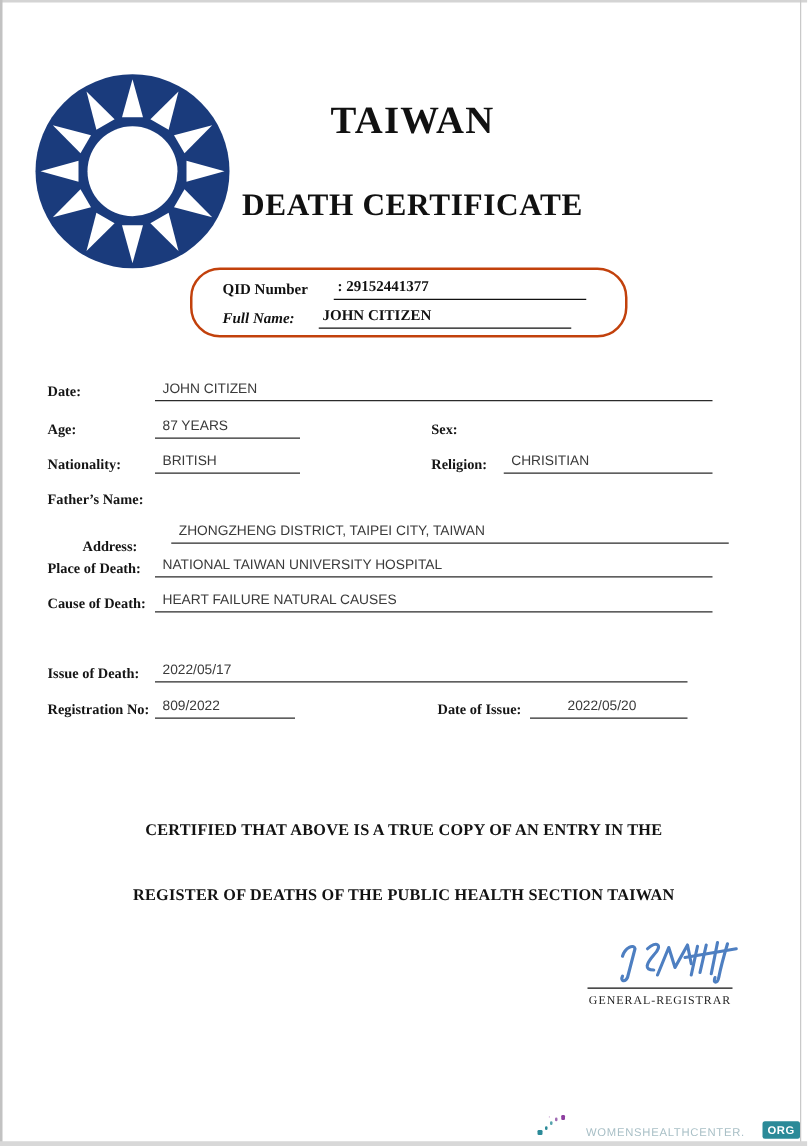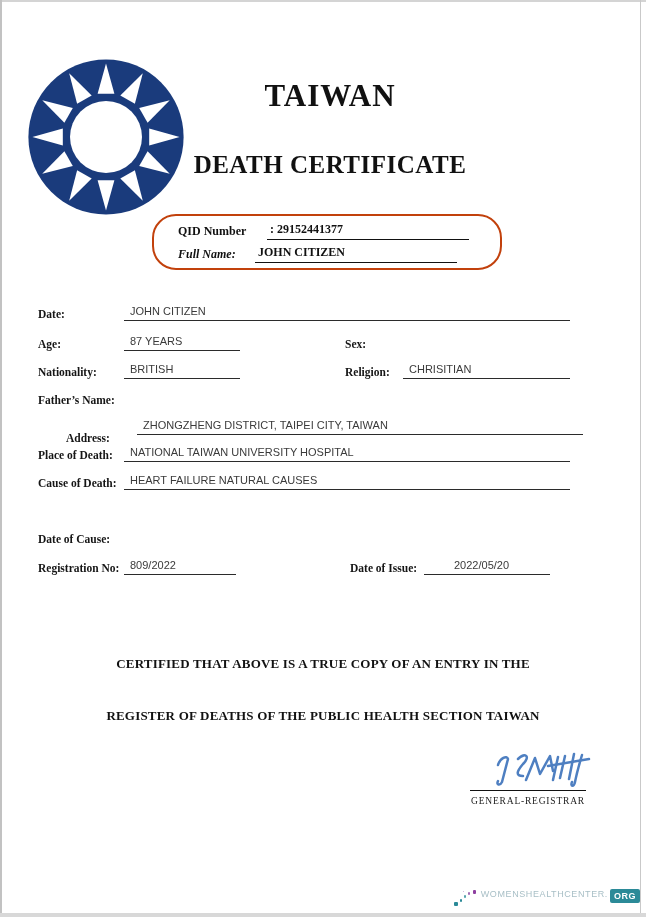--- a/index.html
+++ b/index.html
@@ -49,21 +49,21 @@
   .sig-line { position:absolute; left:470px; top:790px; width:116px; height:0; border-top:1.5px solid #111; }
   .sig-title {
     position:absolute; left:452px; top:796px; width:152px; text-align:center;
     font-size:9.5px; color:#222; letter-spacing:0.8px; white-space:nowrap;
   }
 
   .emblem { position:absolute; left:26px; top:57px; }
 
   .wm {
     position:absolute; right:6px; top:889px; height:22px;
-    display:flex; align-items:flex-start; font-family:"Liberation Sans", sans-serif;
+    display:flex; align-items:flex-end; font-family:"Liberation Sans", sans-serif;gap:12px;
   }
   .wm-dots { position:relative; width:25px; height:20px; margin-right:2px; }
   .wm-dot { position:absolute; border-radius:1px; }
   .wm-text { font-size:9px; color:#a8bfc6; letter-spacing:0.6px; white-space:nowrap; }
   .wm-badge {
     margin-left:2px; background:#2b8a98; color:#ffffff; font-size:9px; font-weight:bold;
     padding:2px 4px 2px 4px; border-radius:2px; letter-spacing:0.5px;
   }
 </style>
 </head>
@@ -120,21 +120,22 @@
 
   <span class="flabel" style="left:38px; top:432px;margin-left:28px;">Address:</span>
   <span class="fval" style="left:124px; top:419px; width:446px;margin-left:13px;">ZHONGZHENG DISTRICT, TAIPEI CITY, TAIWAN</span>
 
   <span class="flabel" style="left:38px; top:449px;">Place of Death:</span>
   <span class="fval" style="left:124px; top:446px; width:446px;">NATIONAL TAIWAN UNIVERSITY HOSPITAL</span>
 
   <span class="flabel" style="left:38px; top:477px;">Cause of Death:</span>
   <span class="fval" style="left:124px; top:474px; width:446px;">HEART FAILURE NATURAL CAUSES</span>
 
-  <span class="flabel" style="left:38px; top:533px;">Date of  Cause:</span>
+  <span class="flabel" style="left:38px; top:533px;">Issue of  Death:</span>
+  <span class="fval" style="left:124px; top:530px; width:426px;">2022/05/17</span>
 
   <span class="flabel" style="left:38px; top:562px;">Registration No:</span>
   <span class="fval" style="left:124px; top:559px; width:112px;">809/2022</span>
   <span class="flabel" style="left:350px; top:562px;">Date of Issue:</span>
   <span class="fval" style="left:424px; top:559px; width:126px; padding-left:30px;">2022/05/20</span>
 
   <div class="cert-line" style="top:656px;">CERTIFIED THAT ABOVE IS A TRUE COPY OF AN ENTRY IN THE</div>
   <div class="cert-line" style="top:708px;">REGISTER OF DEATHS OF THE PUBLIC HEALTH SECTION TAIWAN</div>
 
   <svg class="sig-scribble" width="100" height="42" viewBox="0 0 100 42">

